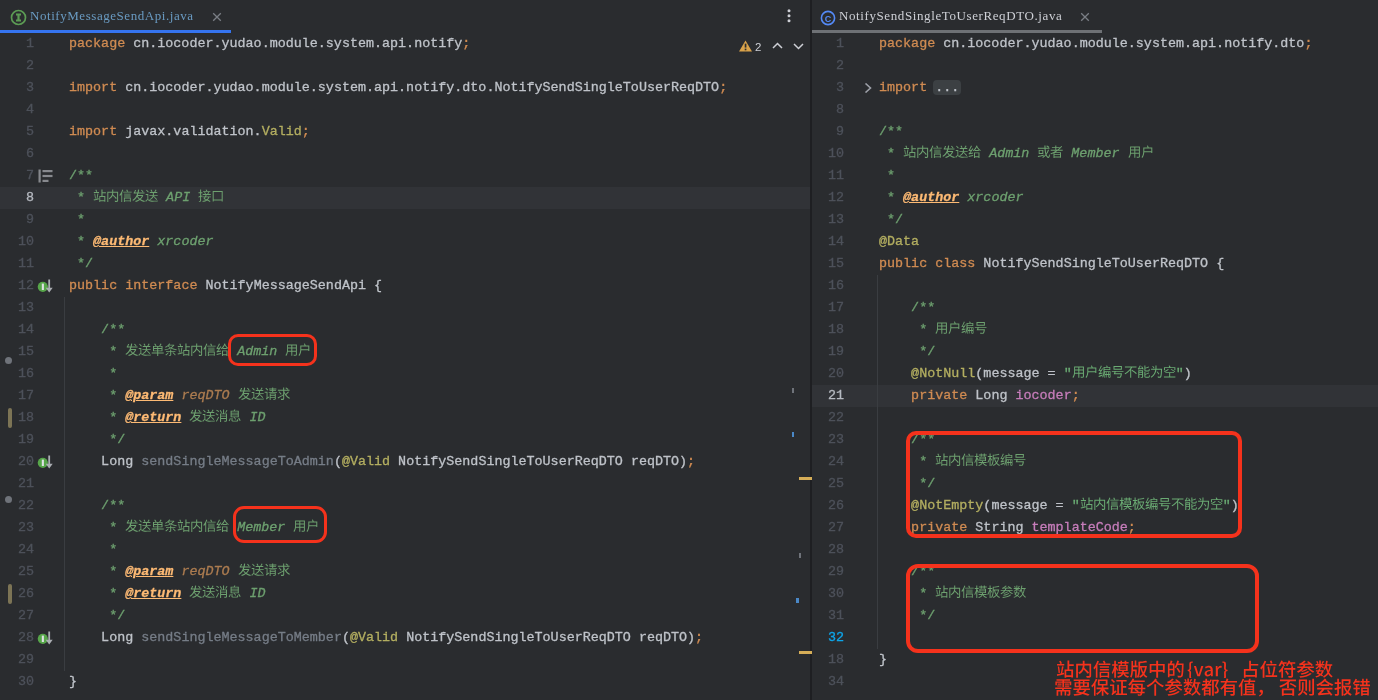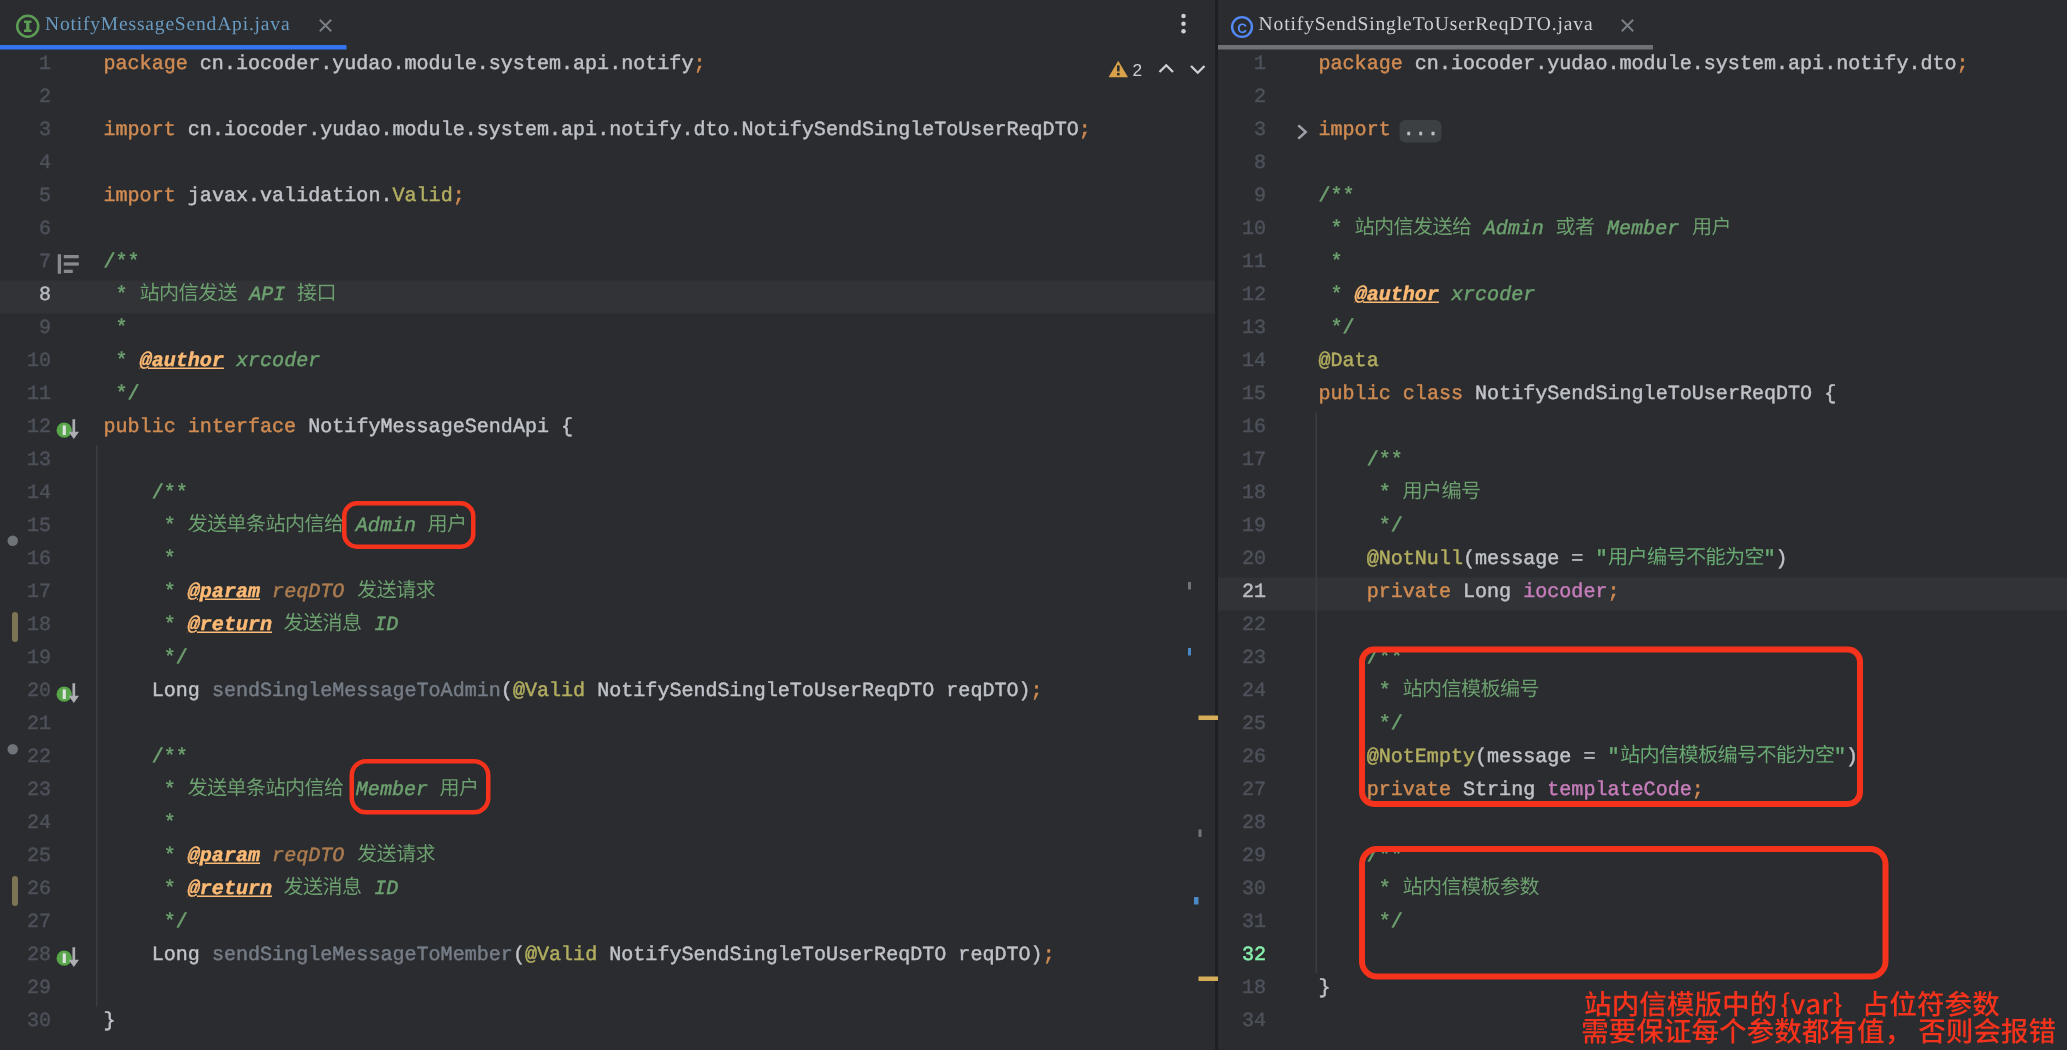--- a/index.html
+++ b/index.html
@@ -168,21 +168,21 @@
 <div class="num" style="left:800px;top:407px;width:44px;color:#4D515A">22</div>
 <div class="num" style="left:800px;top:429px;width:44px;color:#4D515A">23</div>
 <div class="num" style="left:800px;top:451px;width:44px;color:#4D515A">24</div>
 <div class="num" style="left:800px;top:473px;width:44px;color:#4D515A">25</div>
 <div class="num" style="left:800px;top:495px;width:44px;color:#4D515A">26</div>
 <div class="num" style="left:800px;top:517px;width:44px;color:#4D515A">27</div>
 <div class="num" style="left:800px;top:539px;width:44px;color:#4D515A">28</div>
 <div class="num" style="left:800px;top:561px;width:44px;color:#4D515A">29</div>
 <div class="num" style="left:800px;top:583px;width:44px;color:#4D515A">30</div>
 <div class="num" style="left:800px;top:605px;width:44px;color:#4D515A">31</div>
-<div class="num" style="left:800px;top:627px;width:44px;color:#86efac">32</div>
+<div class="num" style="left:800px;top:627px;width:44px;color:#0ea5e9">32</div>
 <div class="num" style="left:800px;top:649px;width:44px;color:#4D515A">18</div>
 <div class="num" style="left:800px;top:671px;width:44px;color:#4D515A">34</div>
 <svg class="abs" style="left:38px;top:169px" width="15" height="14" viewBox="0 0 15 14">
 <rect x="0.5" y="0.5" width="2.2" height="13" fill="#87898E"></rect>
 <rect x="4.5" y="1" width="10" height="2.2" fill="#87898E"></rect>
 <rect x="4.5" y="5.9" width="10" height="2.2" fill="#87898E"></rect>
 <rect x="4.5" y="10.8" width="6" height="2.2" fill="#87898E"></rect>
     </svg>
 <svg class="abs" style="left:37px;top:279px" width="17" height="15" viewBox="0 0 17 15">
 <circle cx="5.8" cy="7.8" r="5.1" fill="#57A64A"></circle>

